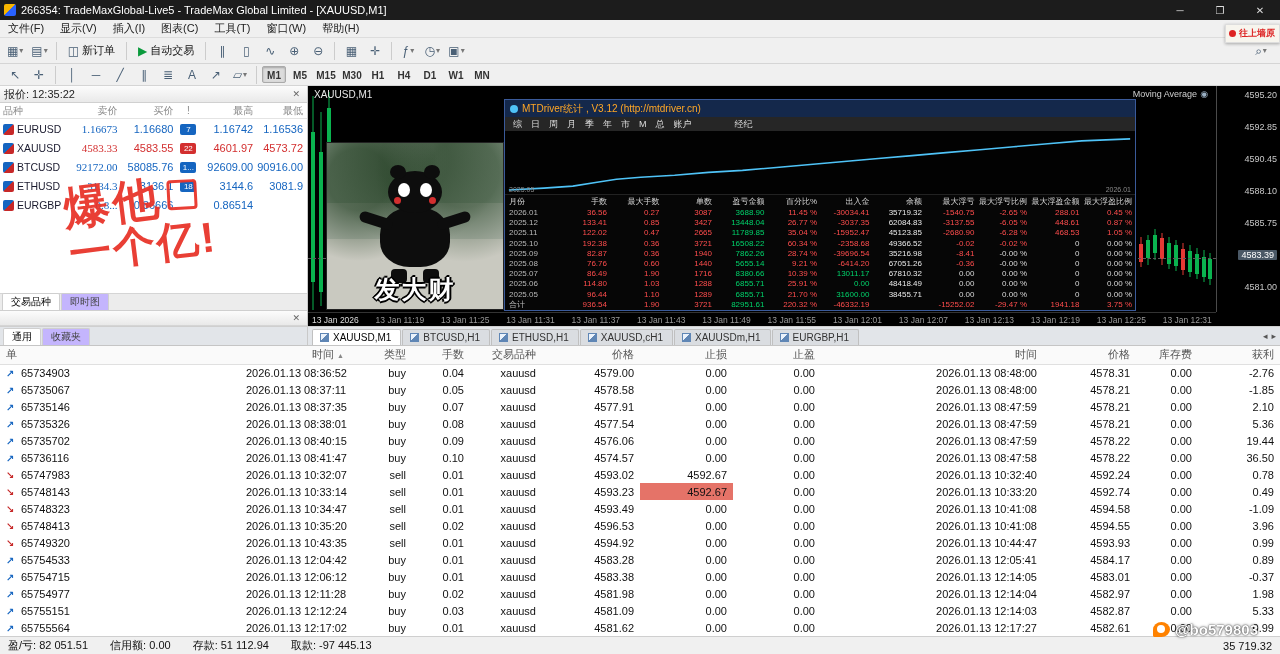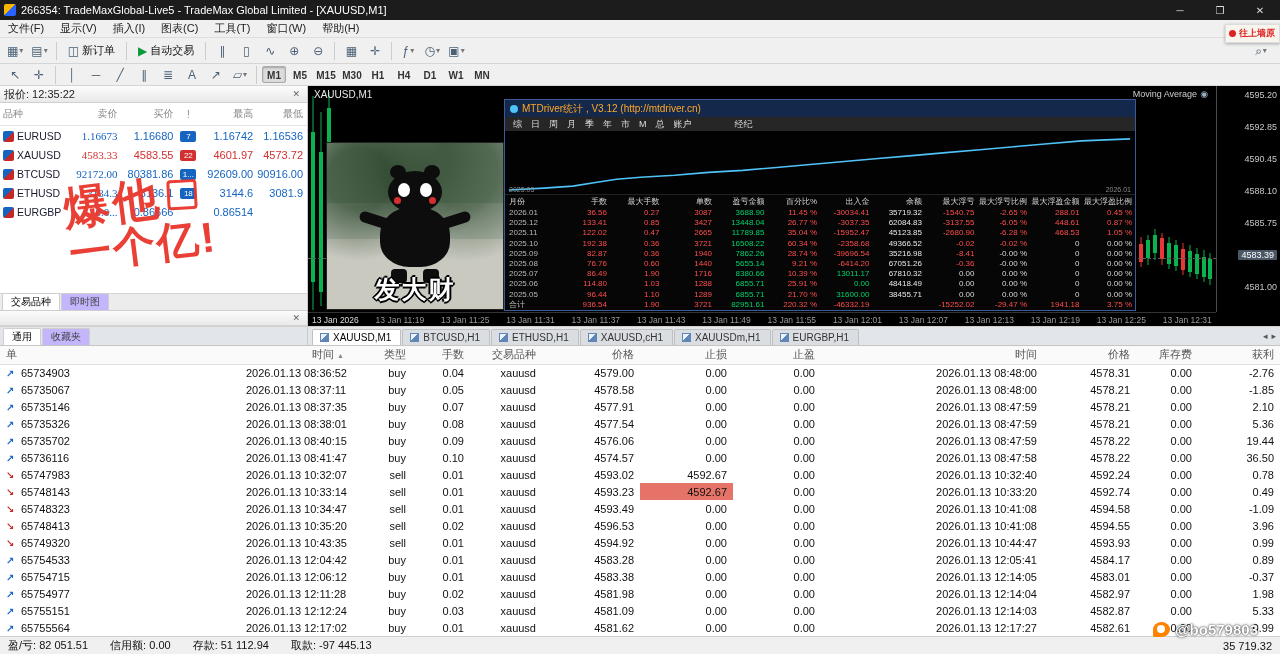--- a/index.html
+++ b/index.html
@@ -29,21 +29,21 @@
   .g.green { color:#0a9a3c; }
   .tsep { width:1px; height:18px; background:#ccc; margin:0 4px; }
   .t1right { margin-left:auto; display:flex; align-items:center; margin-right:4px; }
   .tfb { display:inline-block; min-width:24px; height:17px; line-height:17px; text-align:center; font-size:10px; font-weight:bold; color:#333; border:1px solid transparent; border-radius:2px; margin:0 1px; }
   .tfb.on { background:#dcdcdc; border:1px solid #aaa; box-shadow:inset 0 1px 2px rgba(0,0,0,.25); }
   
   .main { height:240px; display:flex; flex:0 0 auto; }
   .leftcol { width:308px; background:#fff; border-right:1px solid #c9c9c9; display:flex; flex-direction:column; }
   .panelhdr { height:17px; background:linear-gradient(#fcfcfc,#e9e9e9); border-bottom:1px solid #d0d0d0; display:flex; align-items:center; padding:0 4px; color:#222; flex:0 0 auto;}
   .pclose { margin-left:auto; color:#666; font-size:9px; padding:0 3px; }
-  .mwhead { height:23px; display:flex; color:#888; font-size:10px; border-bottom:1px solid #e4e4e4; align-items:center; flex:0 0 auto;}
+  .mwhead { height:16px; display:flex; color:#888; font-size:10px; border-bottom:1px solid #e4e4e4; align-items:center; flex:0 0 auto;}
   .mwh, .mwc { display:inline-block; text-align:right; padding-right:4px; overflow:hidden; white-space:nowrap; }
   .c0{width:64px; text-align:left; padding-left:3px;} .c1{width:58px;font-family:Liberation Serif, serif;} .c2{width:56px;} .c3{width:26px; text-align:center;} .c4{width:54px;} .c5{width:50px;}
   .mwbody { flex:0 0 auto; }
   .mwrow { height:19px; display:flex; align-items:center; }
   .mwrow b { font-weight:400; color:#1a1a2e; font-size:10.5px; }
   .symicon { display:inline-block; width:11px; height:11px; border-radius:2px; background:linear-gradient(135deg,#1565c0 50%,#c62828 50%); margin-right:3px; vertical-align:-2px; }
   .chip { display:inline-block; min-width:16px; font-style:normal; color:#fff; font-size:8px; line-height:11px; border-radius:2px; padding:0 2px; text-align:center; }
   .mwfill { flex:1 1 auto; }
   .mwtabs { height:17px; display:flex; align-items:flex-end; background:#ececec; border-top:1px solid #d5d5d5; padding-left:2px; flex:0 0 auto;}
   .ptab { font-size:10px; color:#444; padding:1px 8px; border:1px solid #cfcfcf; border-bottom:none; background:#c4b5fd; border-radius:2px 2px 0 0; margin-right:1px; }
@@ -257,21 +257,21 @@
     <span class="mwc c0"><i class="symicon"></i><b>XAUUSD</b></span>
     <span class="mwc c1" style="color:#d32f2f">4583.33</span>
     <span class="mwc c2" style="color:#d32f2f">4583.55</span>
     <span class="mwc c3"><i class="chip" style="background:#d32f2f">22</i></span>
     <span class="mwc c4" style="color:#d32f2f">4601.97</span>
     <span class="mwc c5" style="color:#d32f2f">4573.72</span>
   </div>
   <div class="mwrow">
     <span class="mwc c0"><i class="symicon"></i><b>BTCUSD</b></span>
     <span class="mwc c1" style="color:#1565c0">92172.00</span>
-    <span class="mwc c2" style="color:#1565c0">80381.86</span>
+    <span class="mwc c2" style="color:#1565c0">58085.76</span>
     <span class="mwc c3"><i class="chip" style="background:#1565c0">1...</i></span>
     <span class="mwc c4" style="color:#1565c0">92609.00</span>
     <span class="mwc c5" style="color:#1565c0">90916.00</span>
   </div>
   <div class="mwrow">
     <span class="mwc c0"><i class="symicon"></i><b>ETHUSD</b></span>
     <span class="mwc c1" style="color:#1565c0">3134.3</span>
     <span class="mwc c2" style="color:#1565c0">3136.1</span>
     <span class="mwc c3"><i class="chip" style="background:#1565c0">18</i></span>
     <span class="mwc c4" style="color:#1565c0">3144.6</span>

